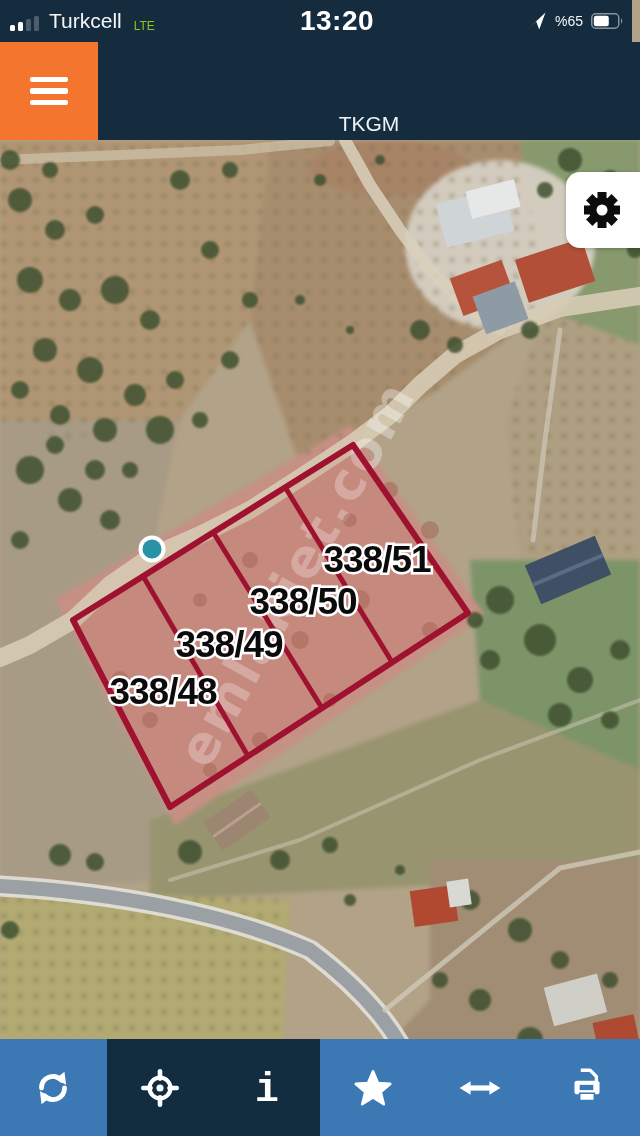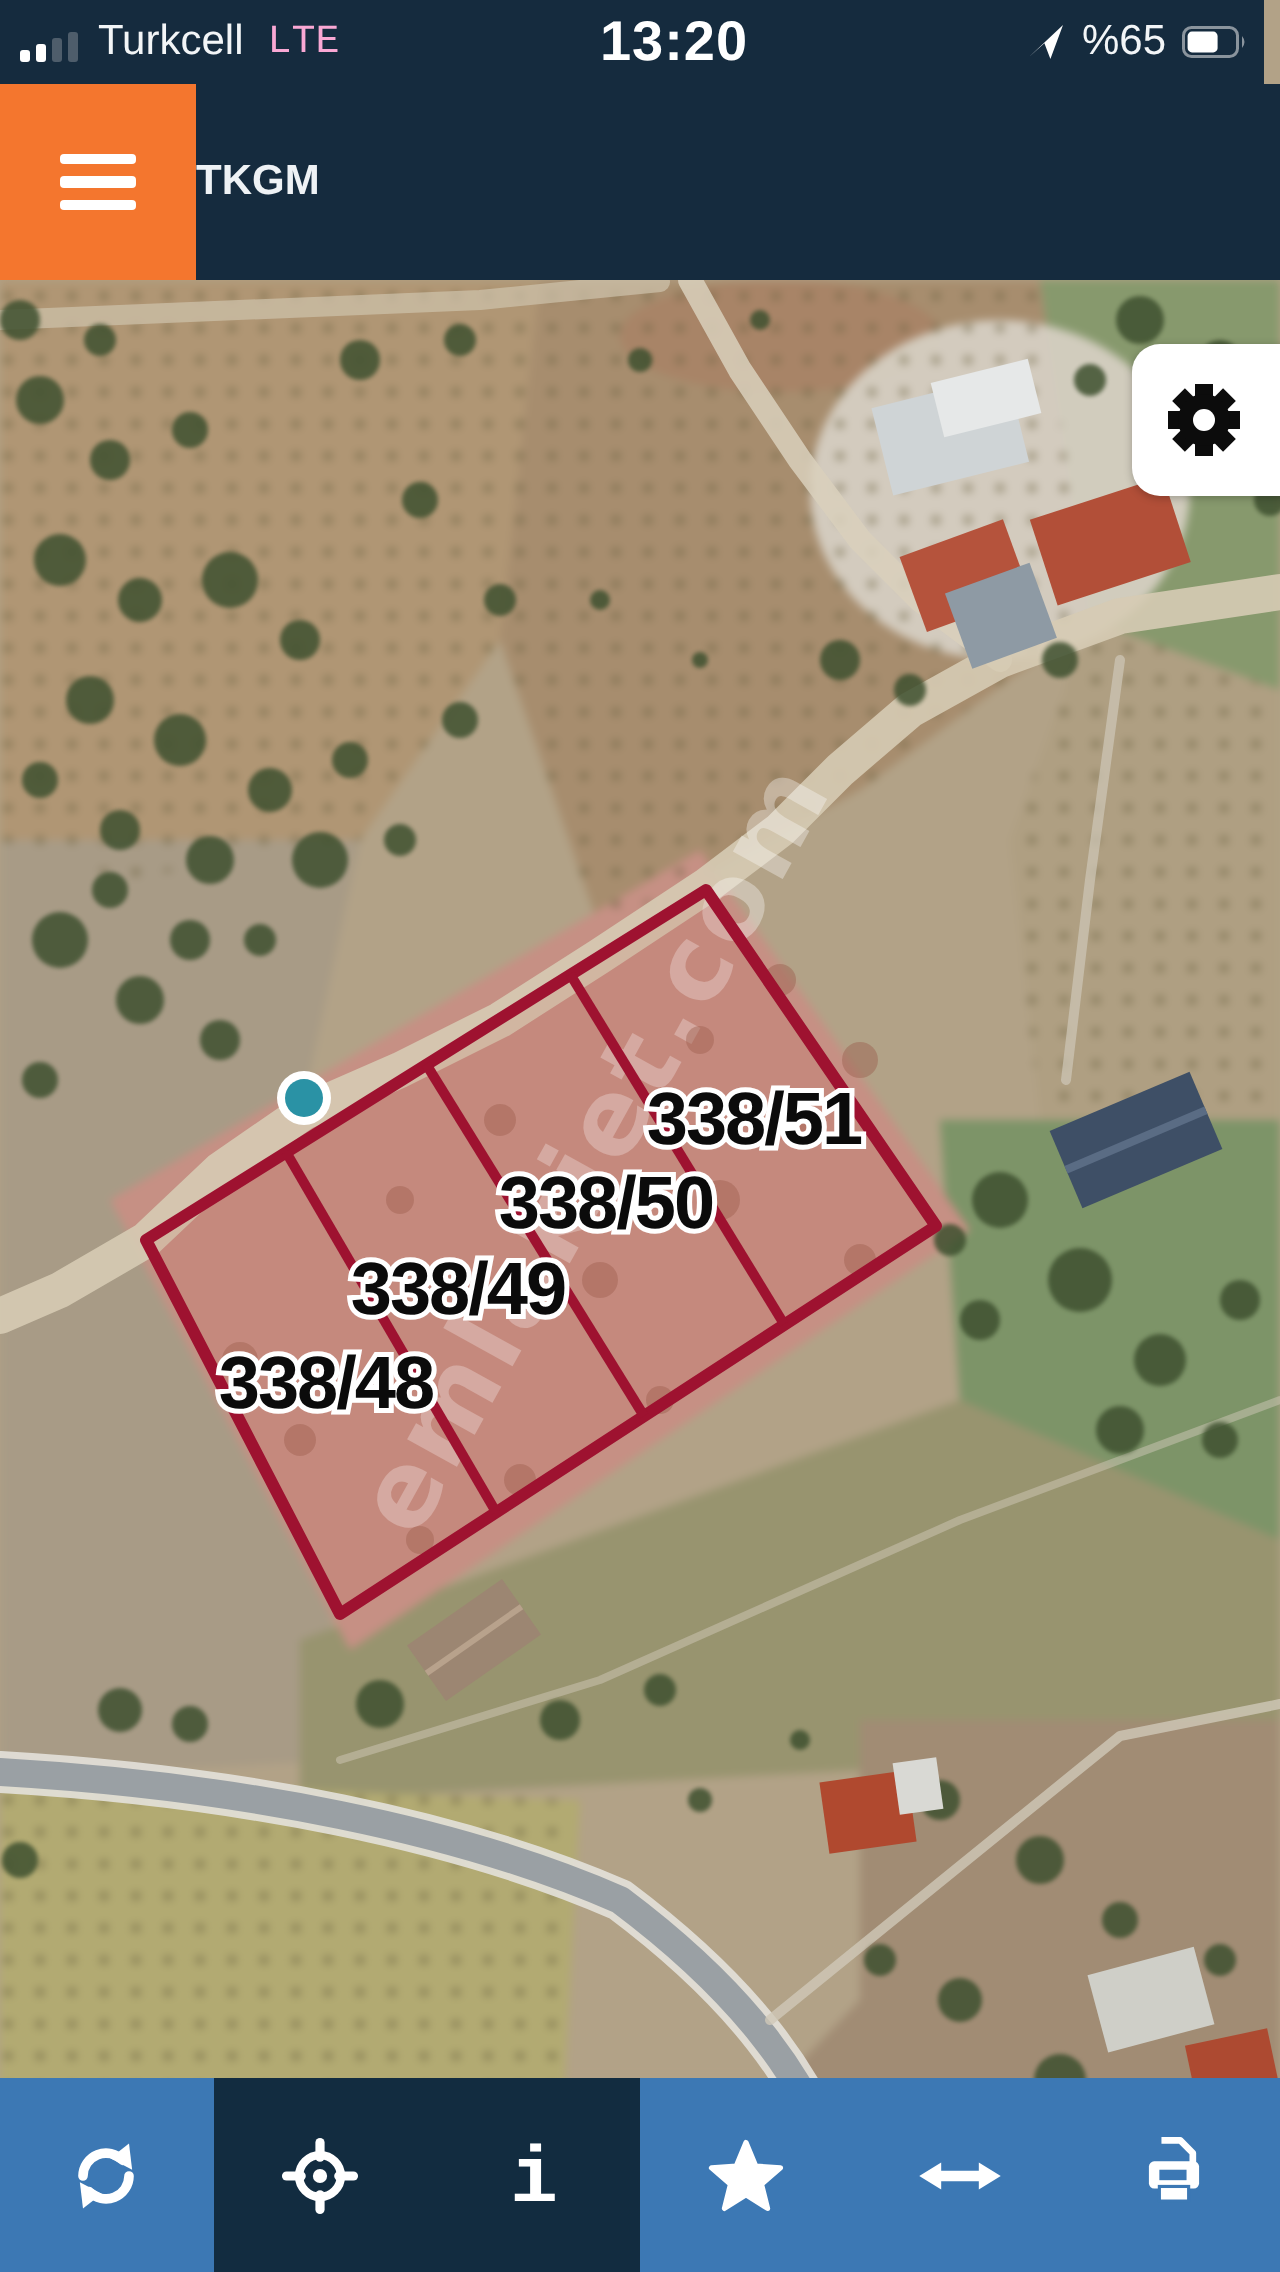--- a/index.html
+++ b/index.html
@@ -15,39 +15,39 @@
     z-index:30;
   }
   .sb-left{display:flex;align-items:flex-end;gap:10px;margin-left:10px;width:230px;}
   .sig{display:flex;align-items:flex-end;gap:3px;height:16px;margin-bottom:2px;}
   .sig span{width:5px;border-radius:1.5px;display:block;}
   .sig .b1{height:6px;background:#fff;}
   .sig .b2{height:9px;background:#fff;}
   .sig .b3{height:12px;background:#4e5d6b;}
   .sig .b4{height:15px;background:#4e5d6b;}
   .carrier{font-size:21px;color:#f2f5f7;}
-  .network{font-size:20px;color:#f9a8d4;margin-left:2px;font-family:Liberation Mono, monospace;}
+  .network{font-size:12px;color:#84cc16;margin-left:2px;}
   .sb-time{flex:1;text-align:center;font-size:28px;font-weight:bold;letter-spacing:.5px;color:#fff;margin-left:-40px;}
   .sb-right{display:flex;align-items:center;gap:8px;margin-right:8px;width:150px;justify-content:flex-end;}
-  .pct{font-size:21px;color:#f2f5f7;}
+  .pct{font-size:14px;color:#f2f5f7;}
   
   .header{
     position:absolute;top:42px;left:0;width:640px;height:98px;
     background:#152b3e;z-index:25;
   }
   .menu-btn{
     position:absolute;left:0;top:0;width:98px;height:98px;background:#f4762e;
     display:flex;flex-direction:column;align-items:center;justify-content:center;gap:6px;
     border:none;cursor:pointer;
   }
   .menu-btn i{display:block;width:38px;height:5.5px;border-radius:2px;background:#fff;}
   .header-title{
     position:absolute;left:98px;right:0;top:0;height:100%;
-    display:flex;flex-direction:column;align-items:flex-start;justify-content:center;
-    color:#eef2f5;font-size:21px;line-height:32px;font-weight:bold;
+    display:flex;flex-direction:row;align-items:flex-end;justify-content:center;
+    color:#eef2f5;font-size:21px;line-height:32px;
   }
   
   .map-wrap{position:absolute;top:140px;left:0;width:640px;height:899px;}
   .terrain{filter:blur(2px);}
   .treelayer{filter:blur(1px);}
   .parcel-label{
     font-family:"Liberation Sans",sans-serif;font-weight:bold;font-size:37px;
     fill:#0b0b0b;stroke:#ffffff;stroke-width:5px;paint-order:stroke fill;
     letter-spacing:-1px;
   }

